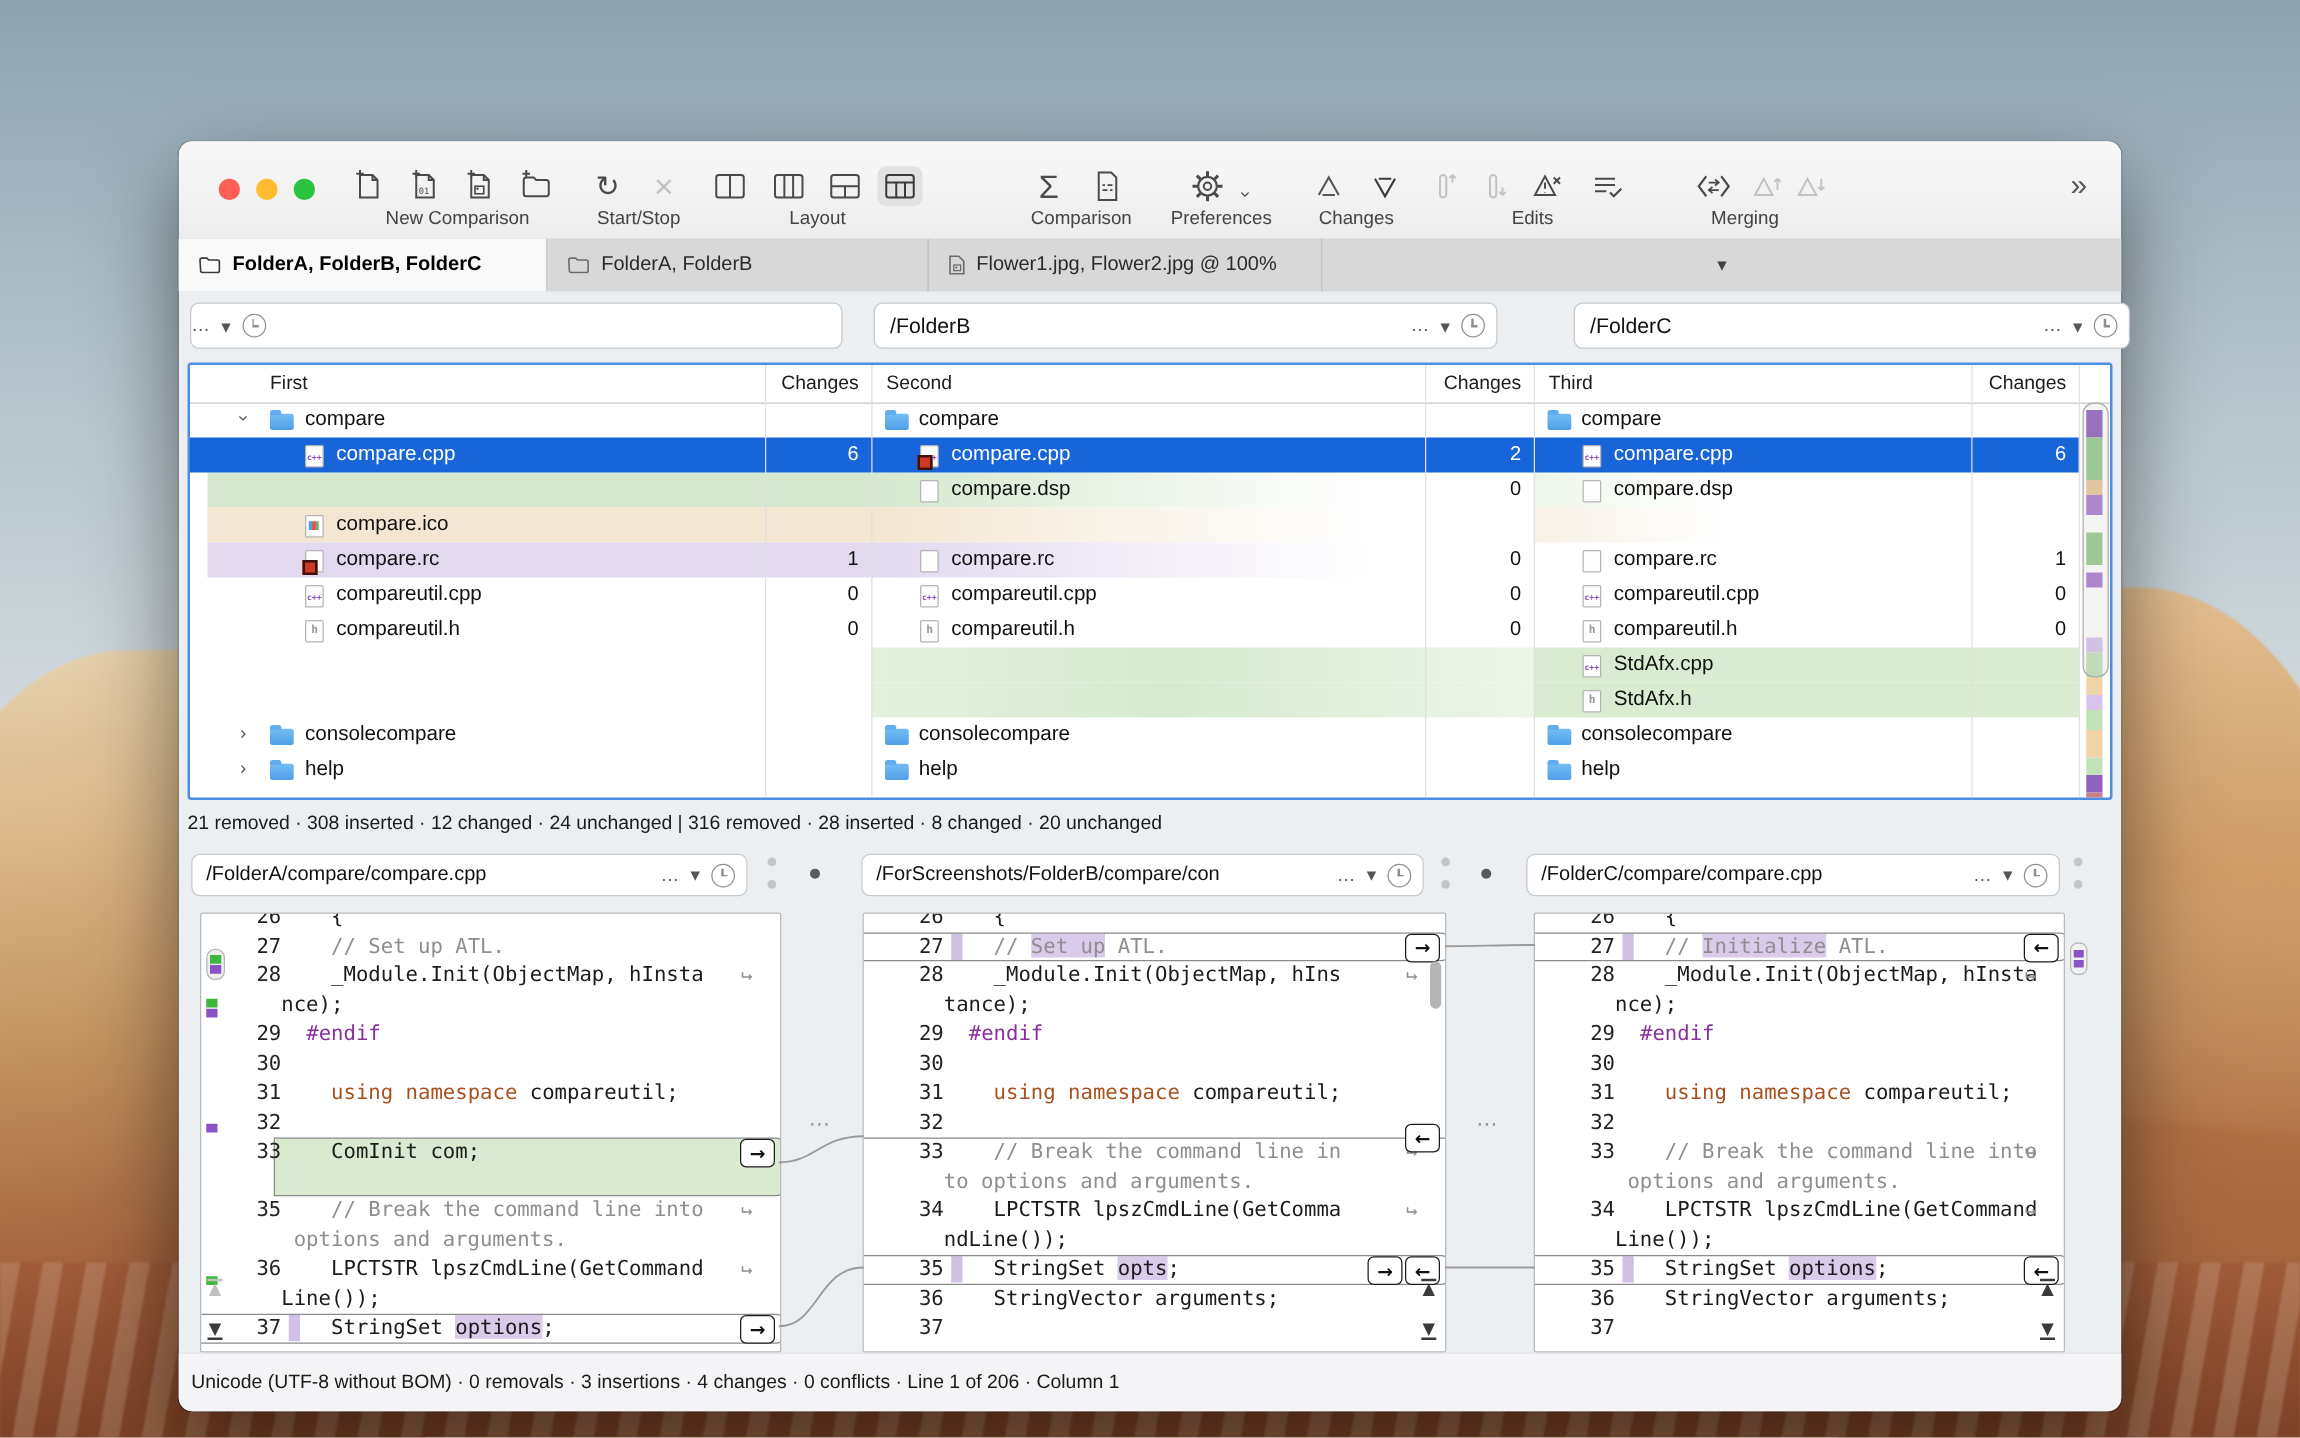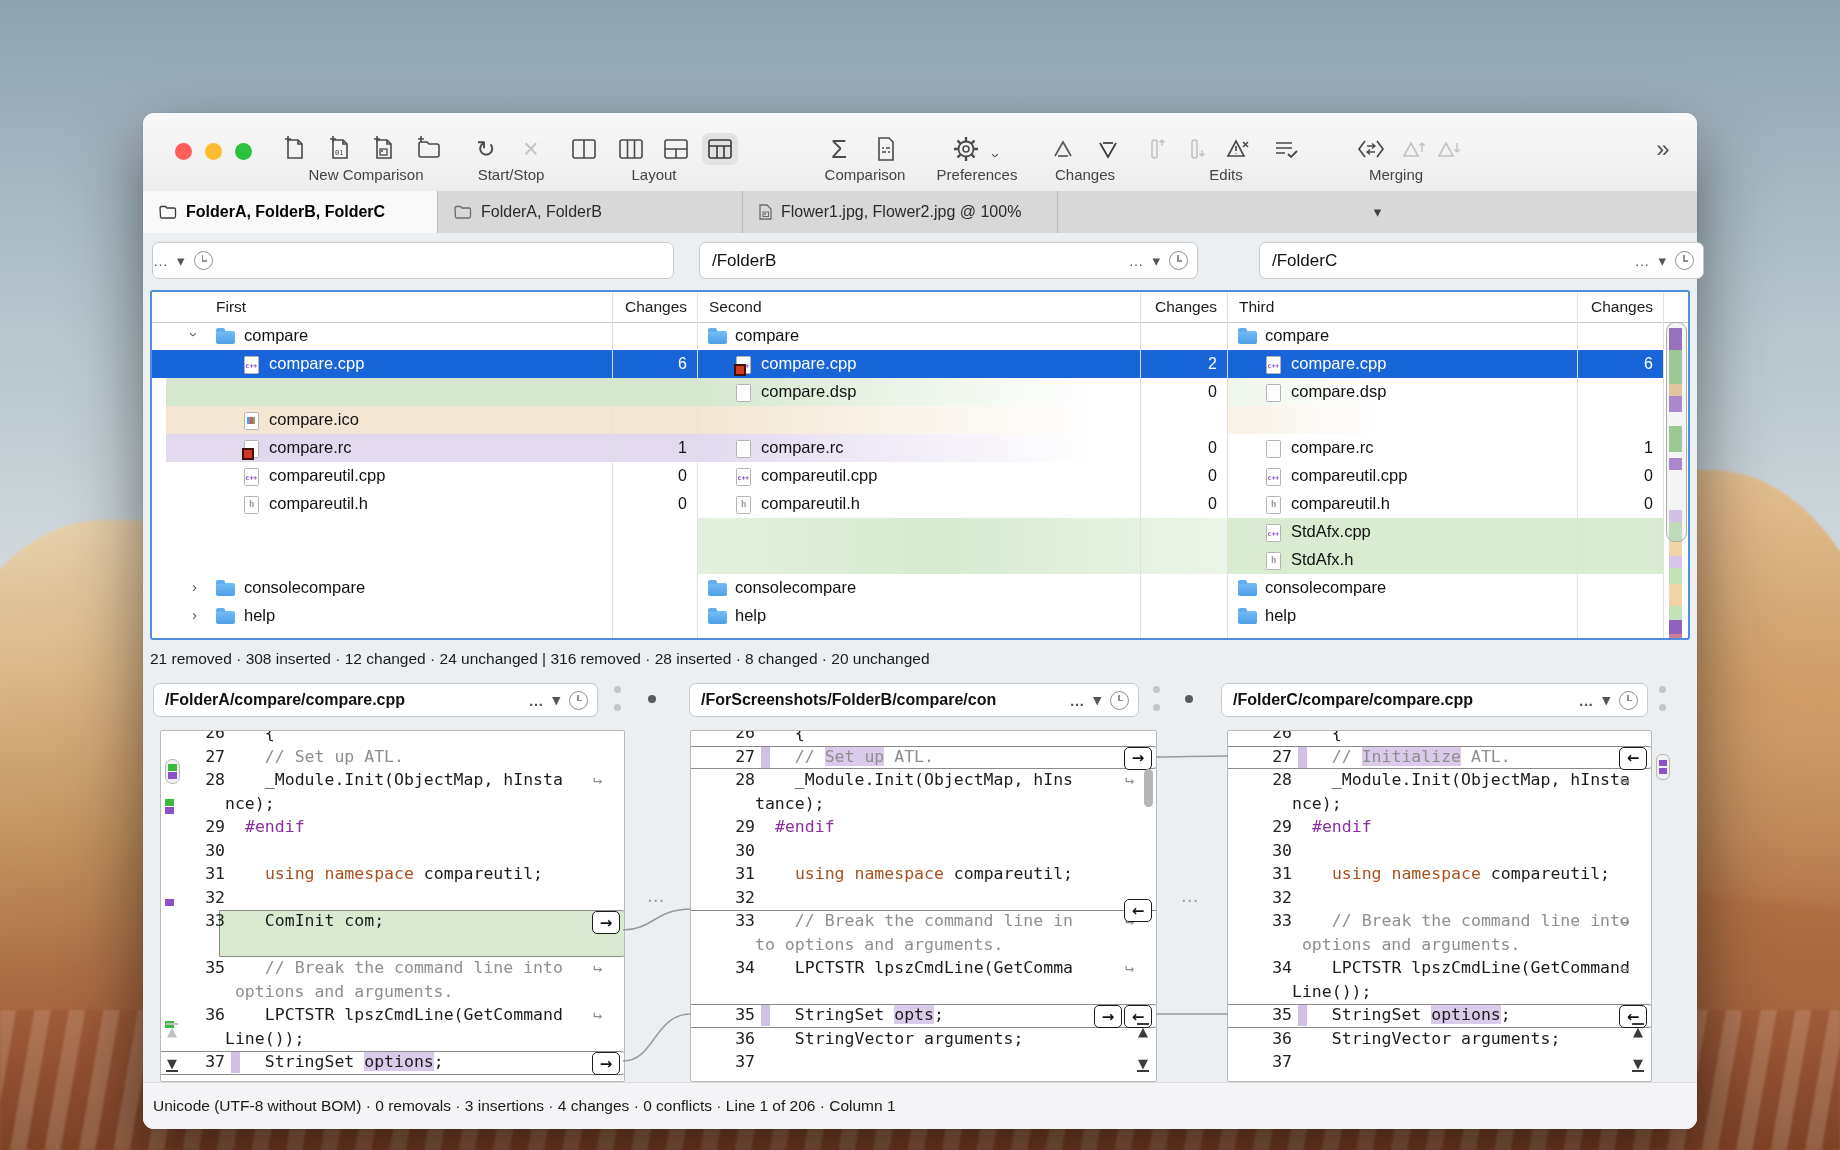--- a/index.html
+++ b/index.html
@@ -86,21 +86,21 @@
   .cmap{position:absolute;top:36px;width:13px;display:flex;flex-direction:column;z-index:5;}
   .cmap div{width:100%;}
   .cthumb{position:absolute;width:19px;top:30px;height:218px;border:1.5px solid #ababab;border-radius:9px;background:rgba(185,185,185,.16);z-index:6;}
 
   
   .fstatus{position:absolute;left:7px;top:527px;height:38px;display:flex;align-items:center;font-size:15.5px;color:#1a1a1a;}
   .bstatus{position:absolute;left:0;top:969px;width:100%;height:47px;background:#f4f4f6;border-top:1px solid #dcdcdc;
     border-radius:0 0 11px 11px;display:flex;align-items:center;font-size:15.5px;color:#1a1a1a;box-sizing:border-box;padding-left:10px;}
 
   
-  .fileheads{position:absolute;left:0;top:565px;width:100%;height:50px;font-weight:bold;}
+  .fileheads{position:absolute;left:0;top:565px;width:100%;height:50px;}
   .fhbox{position:absolute;top:5px;height:34px;background:#fff;border:1.5px solid #c7cacd;border-radius:7px;
     box-sizing:border-box;display:flex;align-items:center;font-size:16px;color:#111;}
   .fhbox .ptext{padding-left:11px;flex:1;white-space:nowrap;overflow:hidden;}
   .ldot{position:absolute;width:7px;height:7px;border-radius:50%;background:#c4c4c4;}
   .ldot.dark{width:8px;height:8px;background:#5a5a5a;}
 
   
   .codearea{position:absolute;left:7px;top:617px;width:1540px;height:352px;}
   .cpane{position:absolute;top:0;height:352px;background:#fff;border:1.5px solid #b9b9b9;border-radius:2px;
     box-sizing:border-box;overflow:hidden;font-family:"DejaVu Sans Mono",monospace;}
@@ -709,20 +709,23 @@
             <span class="wrapg">↵</span>
           </div>
           <div class="crow" style="top: 202.5px;">
             <span class="ltext contn"><span class="tk-t">to options and arguments.</span></span>
           </div>
           <div class="crow" style="top: 226px;">
             <span class="lnum">34</span>
             <span class="ltext"><span class="tk-c">  LPCTSTR lpszCmdLine(GetComma</span></span>
             <span class="wrapg">↵</span>
           </div>
+          <div class="crow" style="top: 249.5px;">
+            <span class="ltext contn"><span class="tk-c">ndLine());</span></span>
+          </div>
           <div class="crow" style="top: 273px;">
             <span class="lnum">35</span>
             <span class="lmark"></span>
             <span class="ltext"><span class="tk-c">  StringSet </span><span class="tk-c tk-h">opts</span><span class="tk-c">;</span></span>
           </div>
           <div class="crow" style="top: 296.5px;">
             <span class="lnum">36</span>
             <span class="ltext"><span class="tk-c">  StringVector arguments;</span></span>
           </div>
           <div class="crow" style="top: 320px;">

